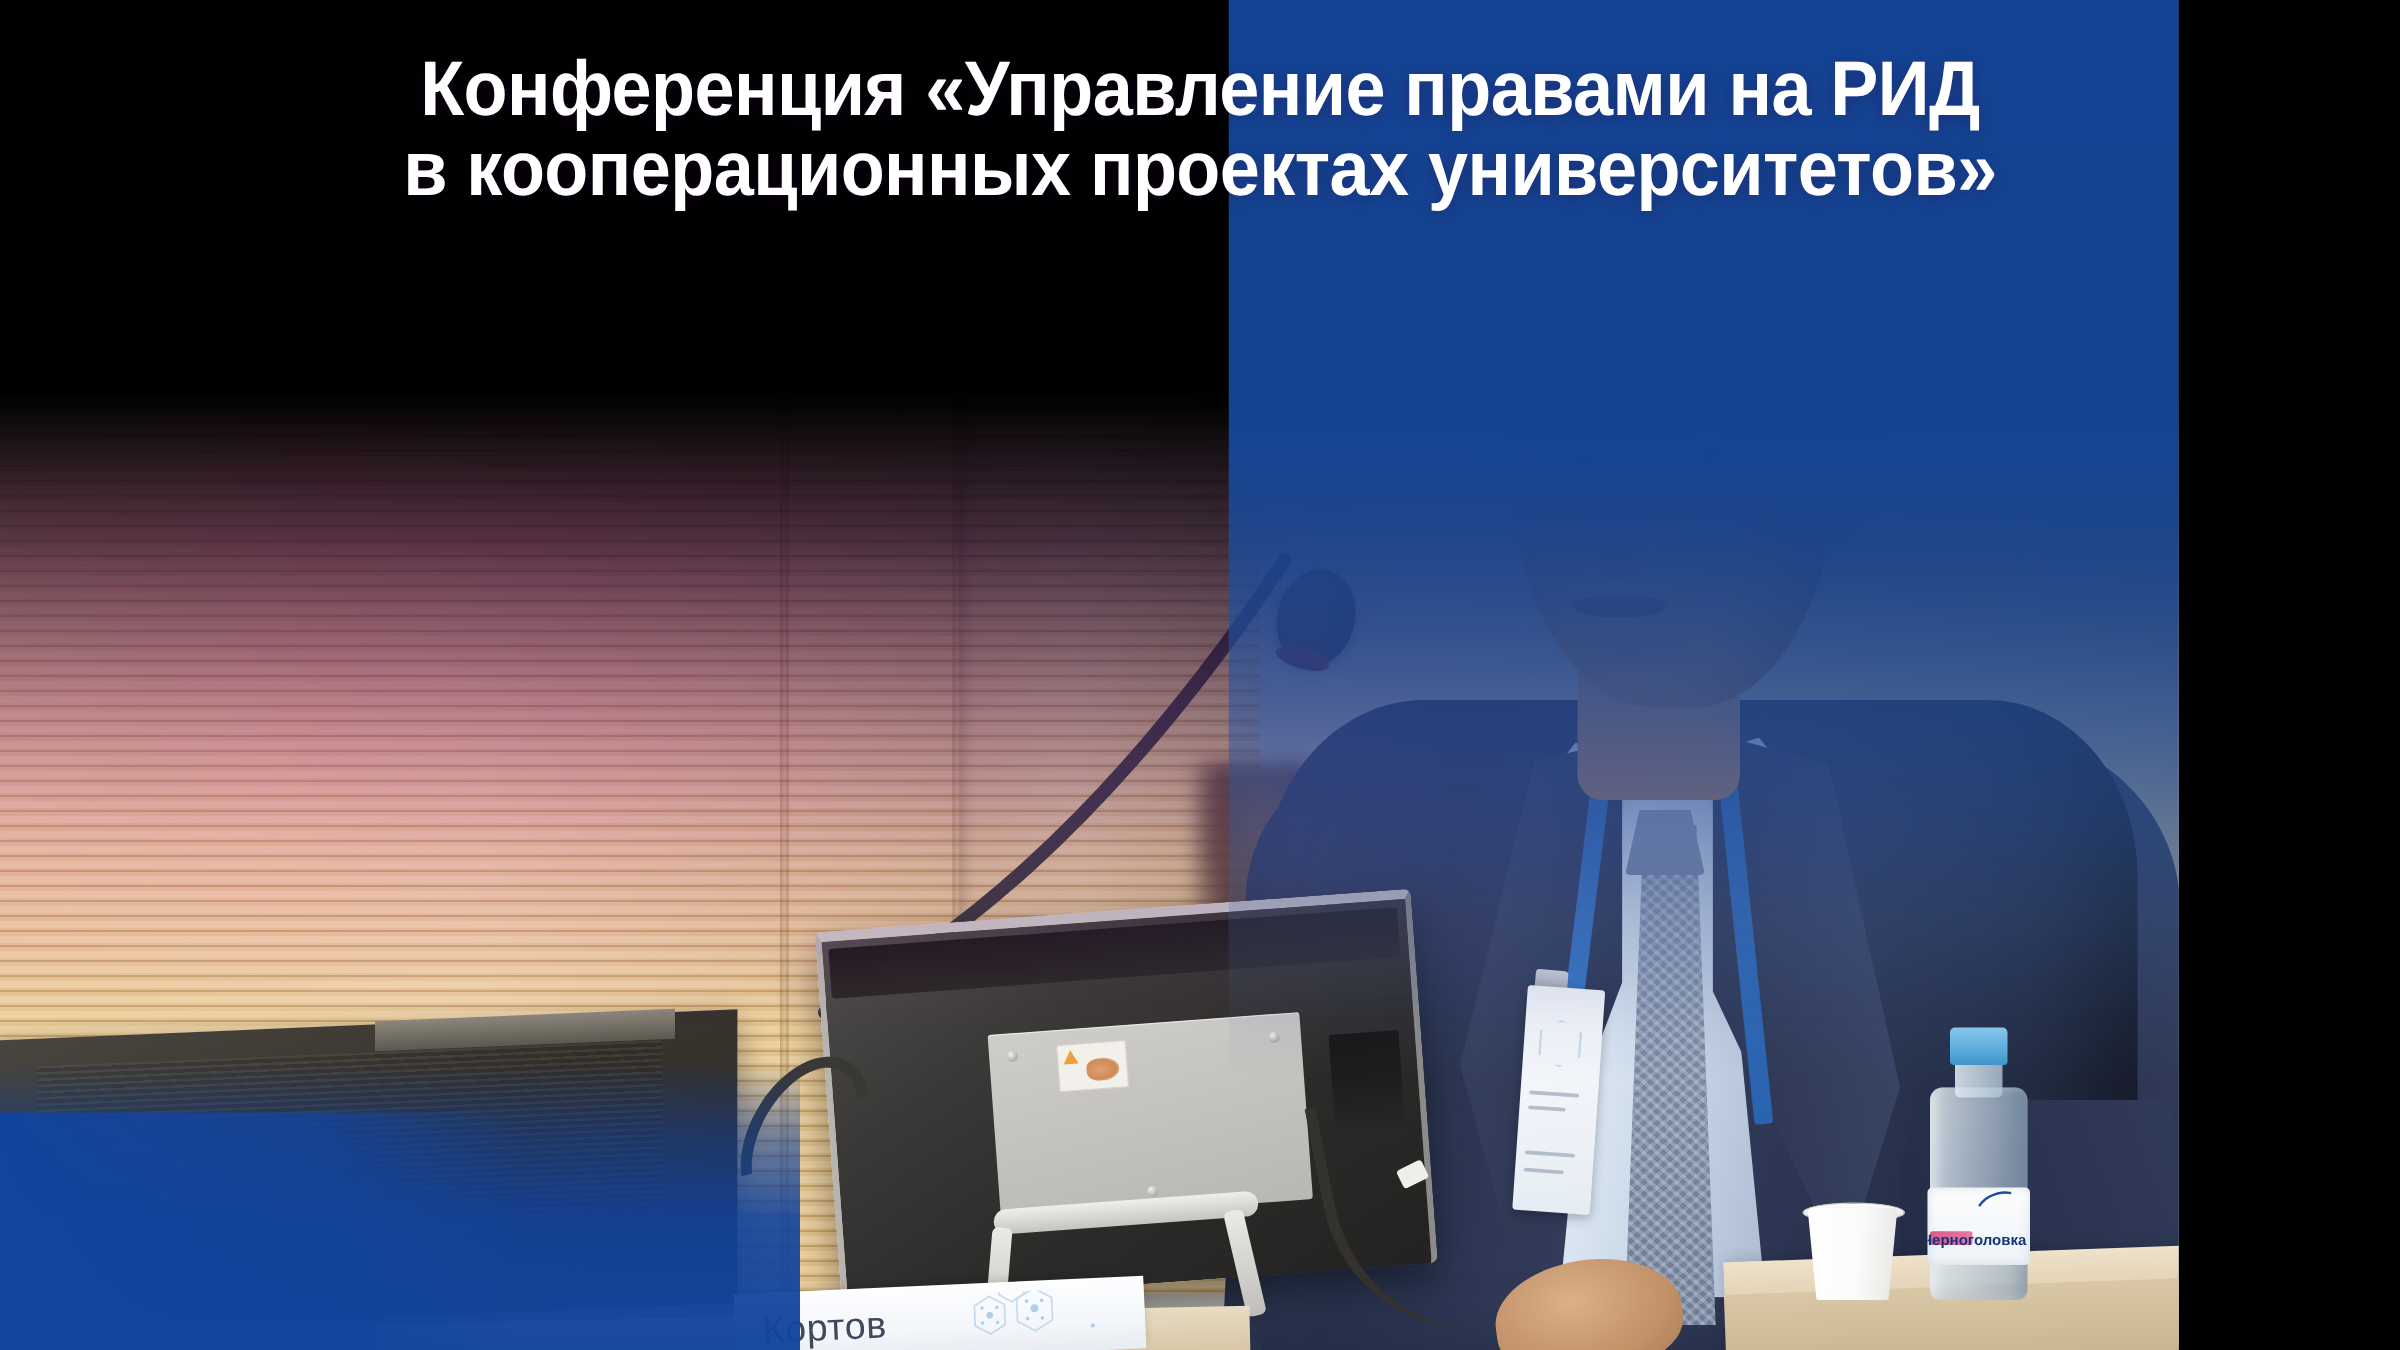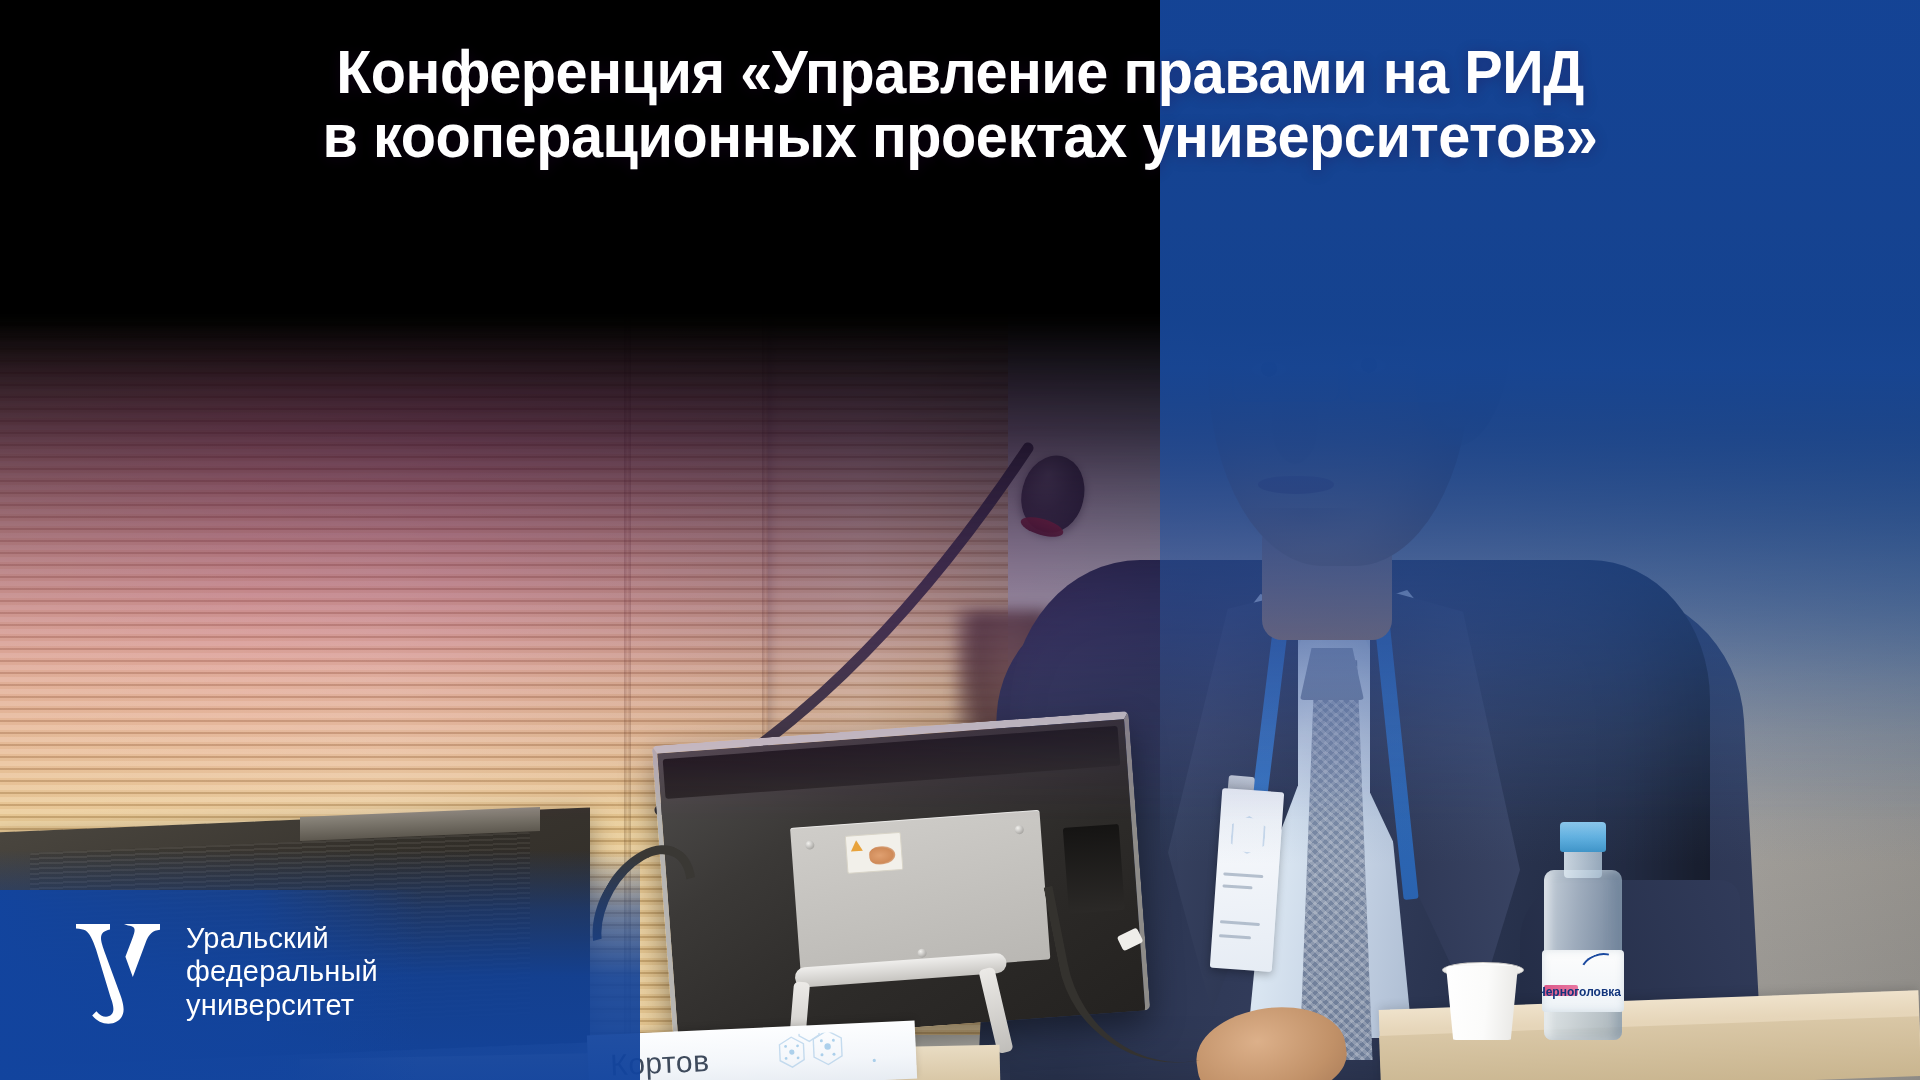--- a/index.html
+++ b/index.html
@@ -1,21 +1,21 @@
 <!DOCTYPE html>
 <html lang="ru"><head>
 <meta charset="utf-8">
 <title>Конференция «Управление правами на РИД в кооперационных проектах университетов»</title>
 <style>
   html,body{margin:0;padding:0;background:#000;}
   body{font-family:"Liberation Sans","DejaVu Sans",sans-serif;}
 
   #stage{
     position:relative;
-    width:1920px;height:1080px;
+    width:1743px;height:1080px;
     overflow:hidden;
     background:#4c1d95;
   }
 
   
 
   
   .bg-wall{
     position:absolute;inset:0;
     background:
@@ -703,30 +703,14 @@
   <div class="grad-overlay"></div>
   <div class="grad-overlay-right"></div>
   <div class="logo-band"></div>
   <div class="logo-band-2"></div>
 
   <div class="title-wrap">
     <span class="title-line">Конференция «Управление правами на РИД</span>
     <span class="title-line">в кооперационных проектах университетов»</span>
   </div>
 
-  <div class="logo">
-    <svg class="logo-mark" viewBox="0 0 92 104">
-      <path fill="#ffffff" d="M4 4 h34 v5.5 c-6 1.2 -9 3.5 -9 8.6 0 3.6 1.6 8.4 4.6 16.6
-               l14.4 39.4 c2.6 7.1 3.6 11.6 3.6 15.4 0 8.2 -6.2 14.2 -15.2 14.2
-               -6.4 0 -12.1 -3 -16.2 -8.3 l4.2 -4.2 c3.1 3.7 6.3 5.5 9.6 5.5
-               4.6 0 7.4 -3 7.4 -7.6 0 -3 -0.9 -6.6 -3.1 -12.6 L24 29.2
-               C20.6 19.8 17.6 13.2 13.6 10.6 11.4 9.2 8.2 8.6 4 8.4 Z"></path>
-      <path fill="#ffffff" d="M52 4 h36 v5.8 c-7.4 0.8 -11 3.8 -14.6 13.4 l-12.6 33.8
-               -7.4 -20.2 6.6 -17.4 c1.8 -4.6 2.6 -7.4 2.6 -9.4 0 -2.8 -2 -4.2 -6.6 -4.6 Z"></path>
-    </svg>
-    <div class="logo-text">
-      <span>Уральский</span>
-      <span>федеральный</span>
-      <span>университет</span>
-    </div>
-  </div>
 
 </div>
 
 </body></html>

